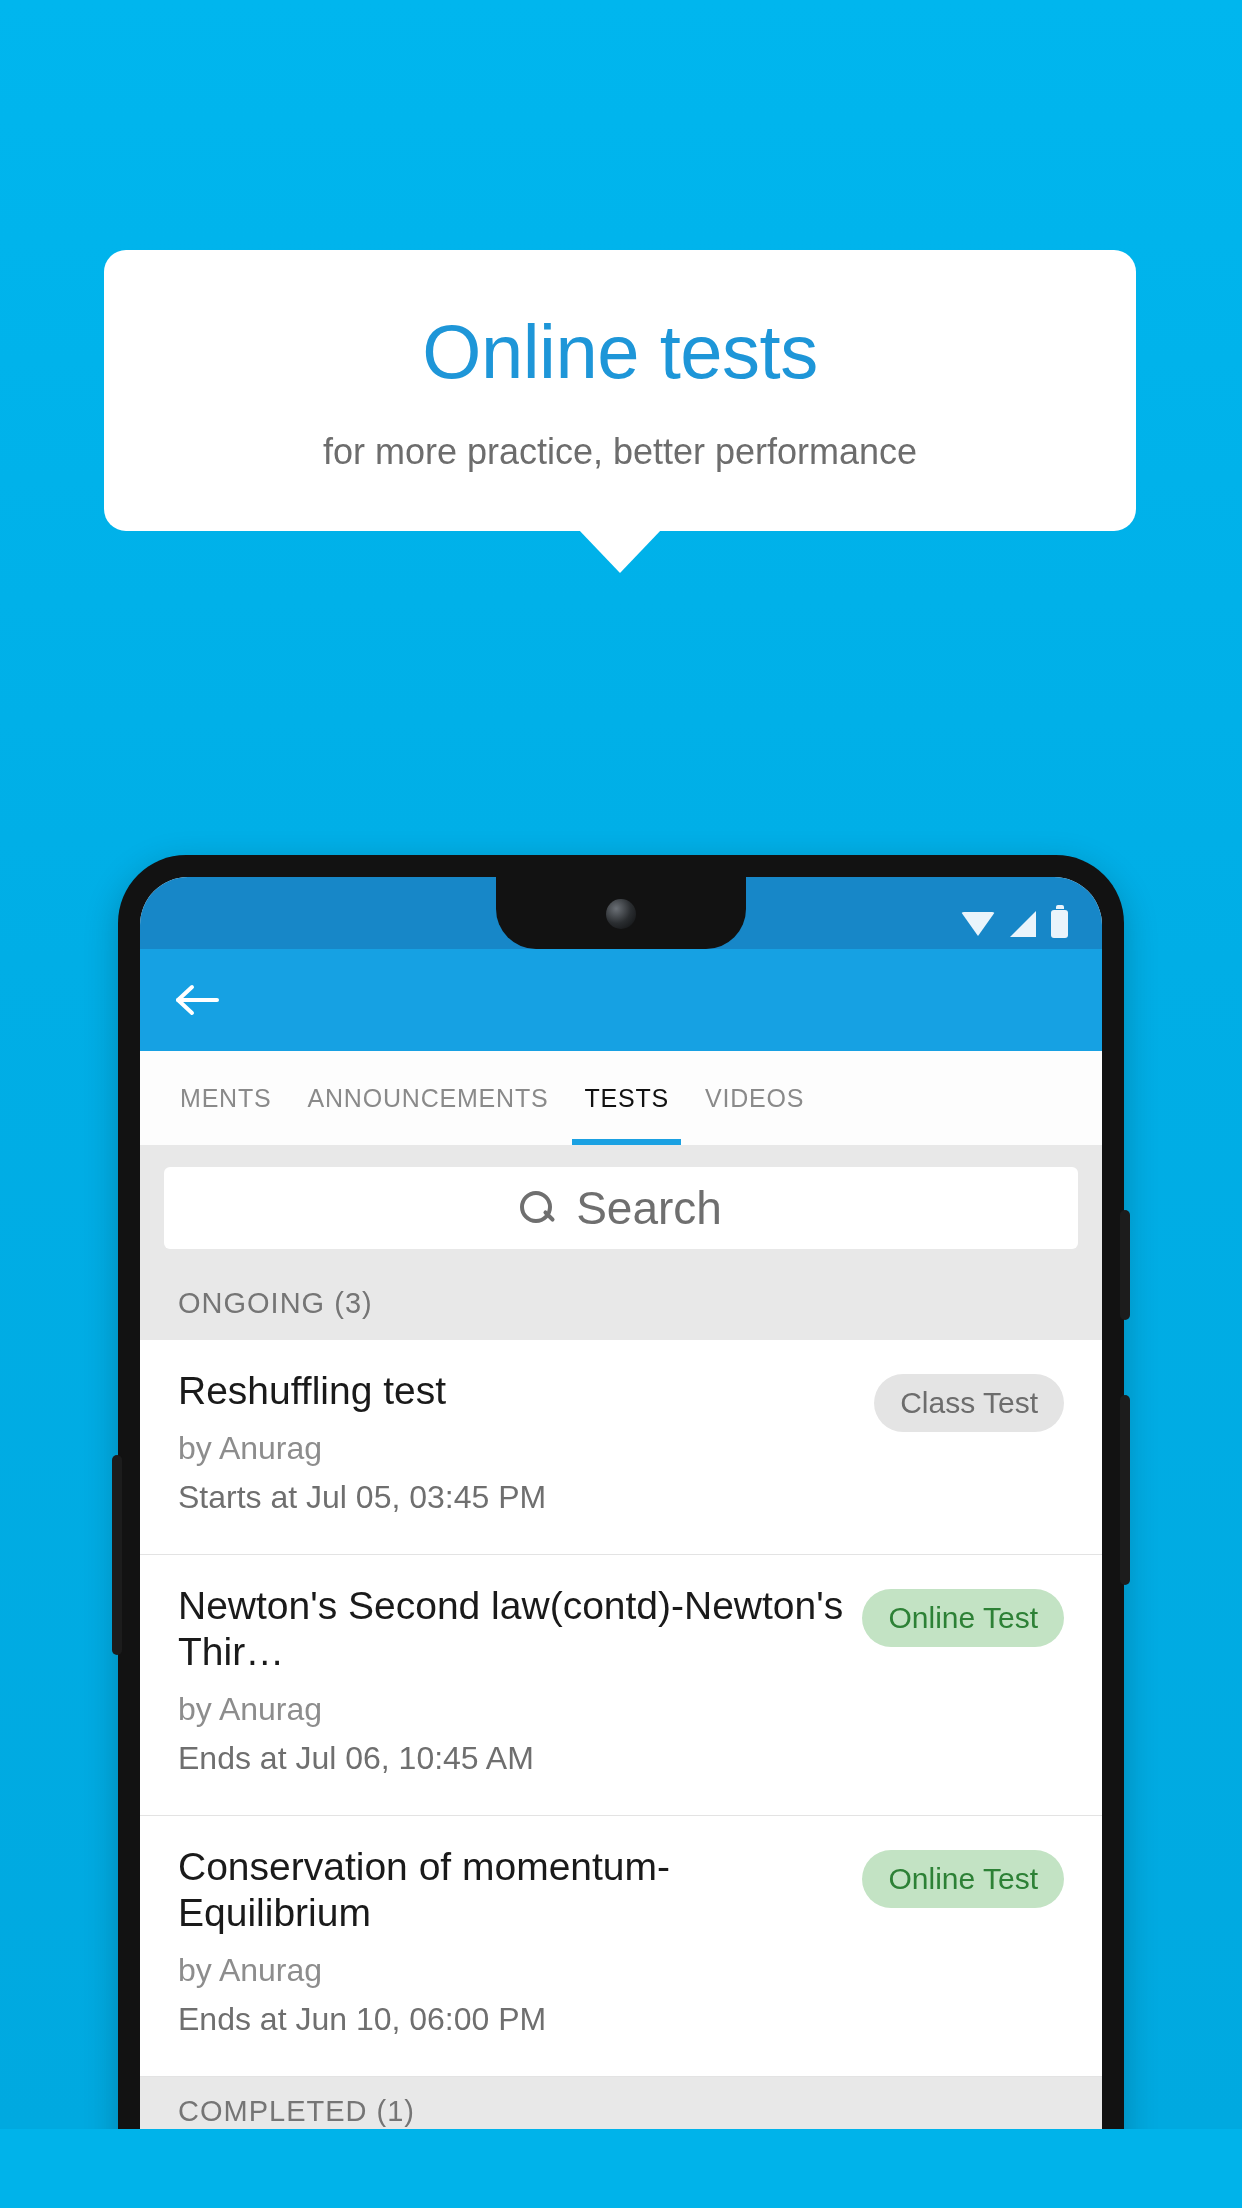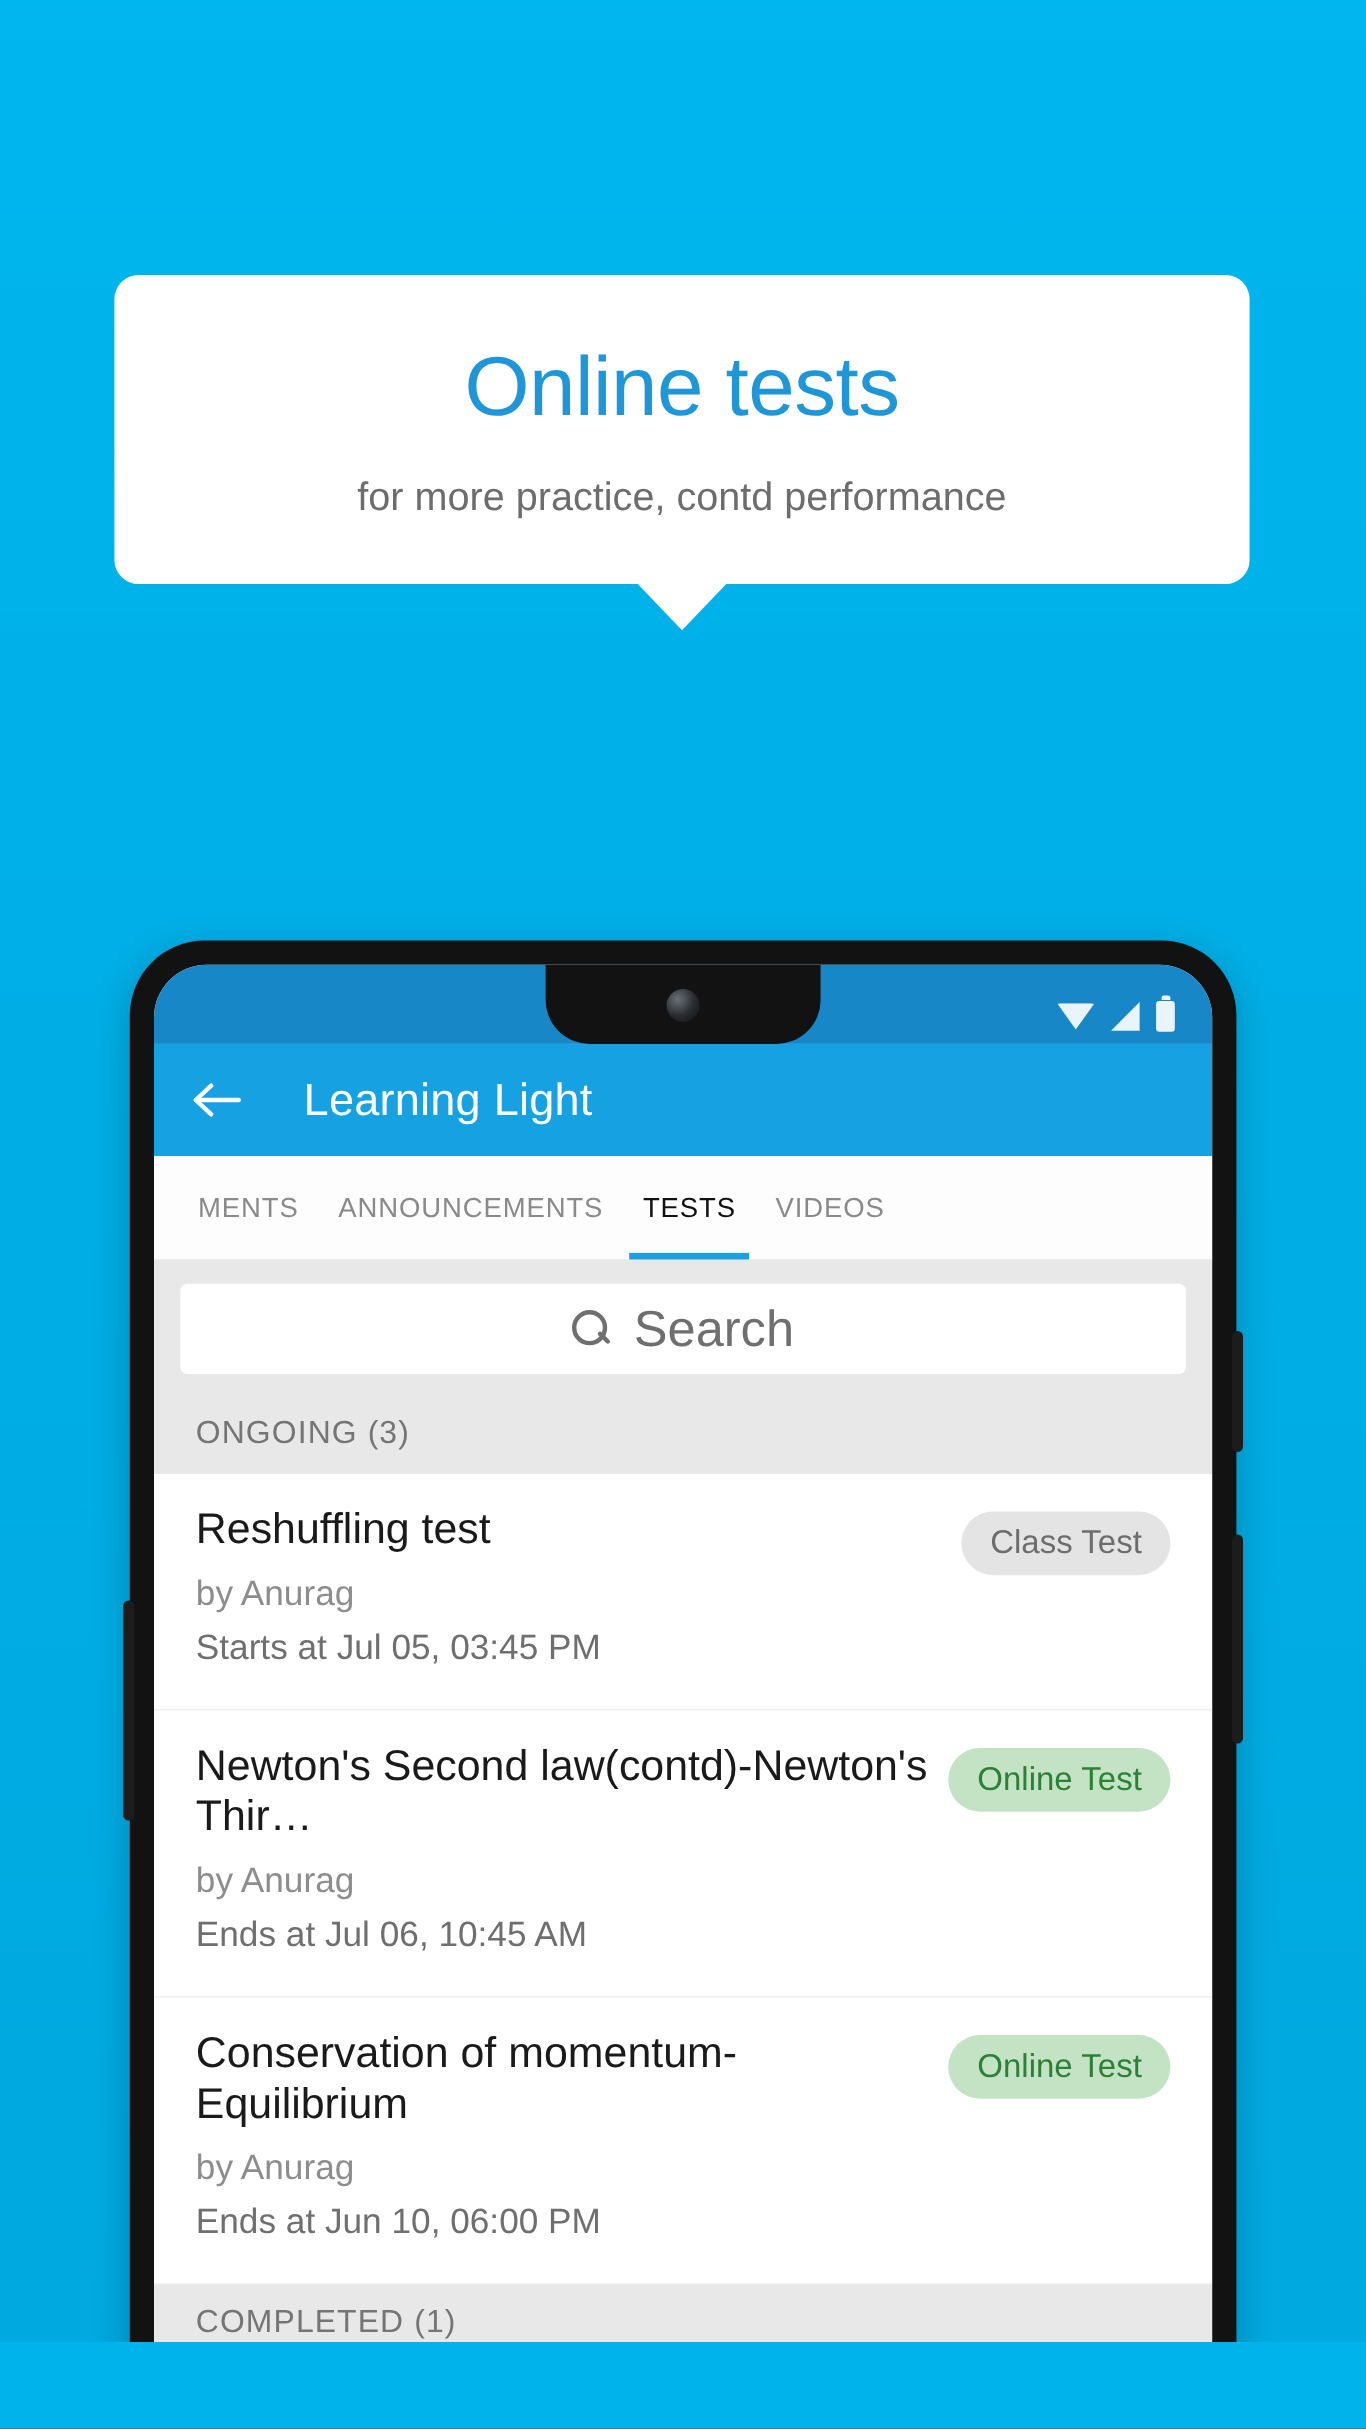--- a/index.html
+++ b/index.html
@@ -302,21 +302,21 @@
 
   .section-head.bottom { padding-bottom: 40px; }
 </style>
 </head>
 <body>
 
 <div class="screen">
 
   <div class="callout">
     <div class="callout-title">Online tests</div>
-    <div class="callout-sub">for more practice, contd performance</div>
+    <div class="callout-sub">for more practice, better performance</div>
     <div class="callout-tail"></div>
   </div>
 
   <div class="phone">
     <div class="side-btn btn-a"></div>
     <div class="side-btn btn-b"></div>
     <div class="btn-left"></div>
 
     <div class="phone-inner">
 
@@ -332,21 +332,20 @@
         </span>
       </div>
 
       <div class="appbar">
         <span class="back-arrow">
           <svg width="56" height="56" viewBox="0 0 56 56" aria-hidden="true">
             <path d="M8 28 H47" stroke="#ffffff" stroke-width="4" fill="none" stroke-linecap="round"></path>
             <path d="M22 15 L8 28 L22 41" stroke="#ffffff" stroke-width="4" fill="none" stroke-linecap="round" stroke-linejoin="round"></path>
           </svg>
         </span>
-        <span class="appbar-title">Learning Light</span>
       </div>
 
       <div class="tabs">
         <div class="tab">
           <span>MENTS</span>
         </div>
         <div class="tab">
           <span>ANNOUNCEMENTS</span>
         </div>
         <div class="tab active">

